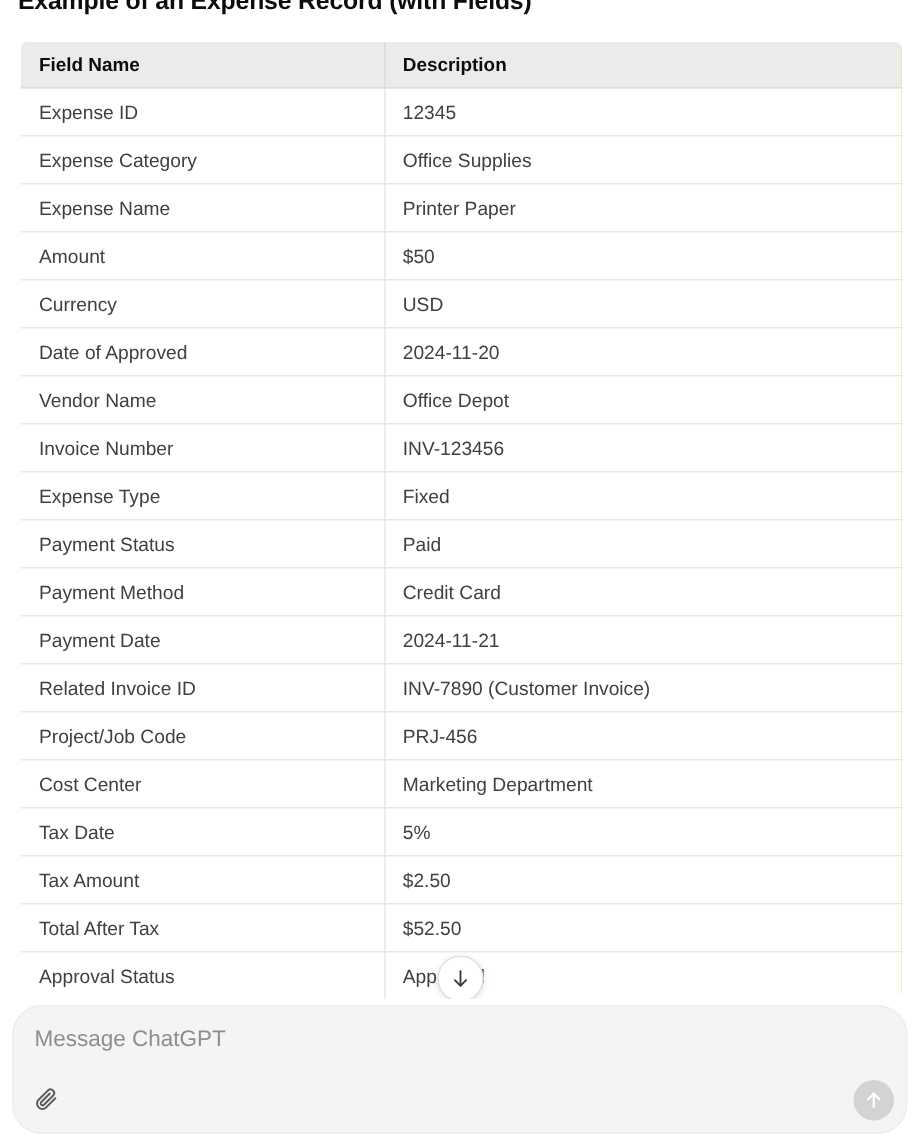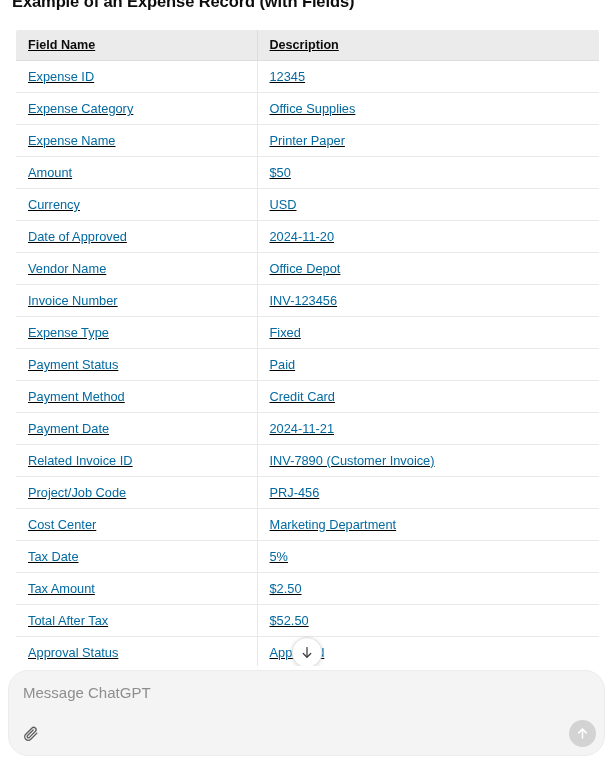--- a/index.html
+++ b/index.html
@@ -43,42 +43,41 @@
     position: absolute;
     top: 26px;
     left: 12px;
     right: 10px;
   }
   table.record {
     border-collapse: collapse;
     width: 100%;
     table-layout: fixed;
     font-size: 12.8px;
-    border: 4px solid #eab308;
+    border: 2px solid #eab308;
     border-radius: 6px;
     overflow: hidden;
-    text-decoration: underline;
   }
   table.record th {
     background: #ebebeb;
     text-align: left;
     font-weight: bold;
     color: #0d0d0d;
     padding: 8px 12px;
     border-bottom: 1px solid #dcdcdc;
     border-right: 1px solid #dcdcdc;
     font-size: 12.6px;
     height: 27px;
   }
   table.record th:last-child { border-right: none; }
   table.record td {
     padding: 8px 12px;
     border-bottom: 1px solid #e8e8e8;
     border-right: 1px solid #e8e8e8;
-    color: #0369a1;
+    color: #404040;
     height: 27.7px;
     vertical-align: middle;
     overflow: hidden;
     white-space: nowrap;
   }
   table.record td:last-child { border-right: none; }
   table.record tr:last-child td { border-bottom: none; }
   col.c1 { width: 243px; }
   col.c2 { width: auto; }
 

